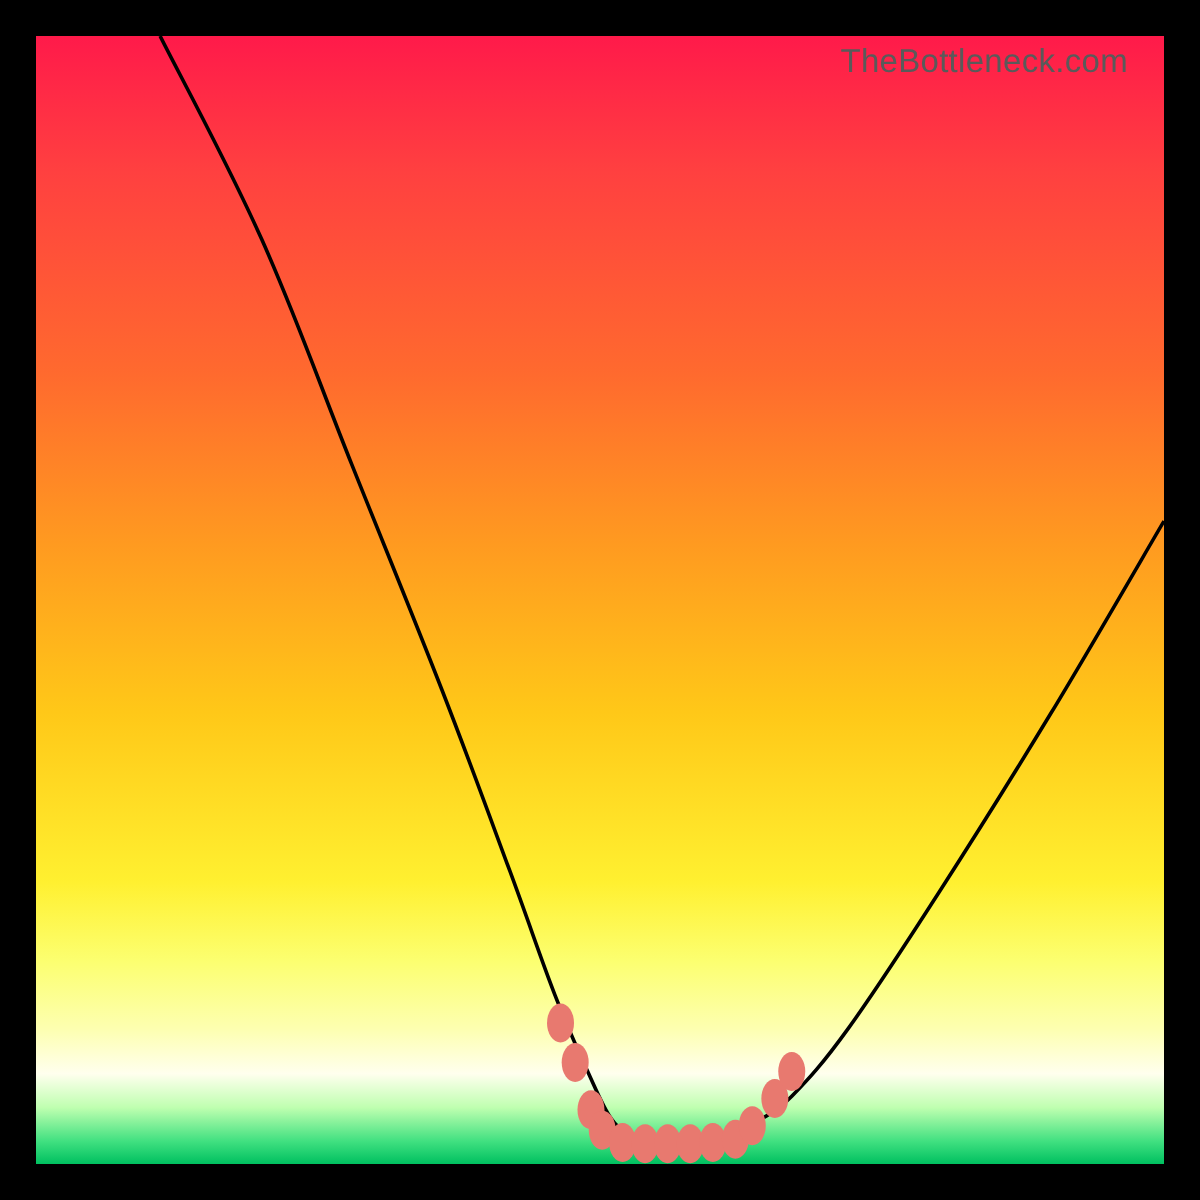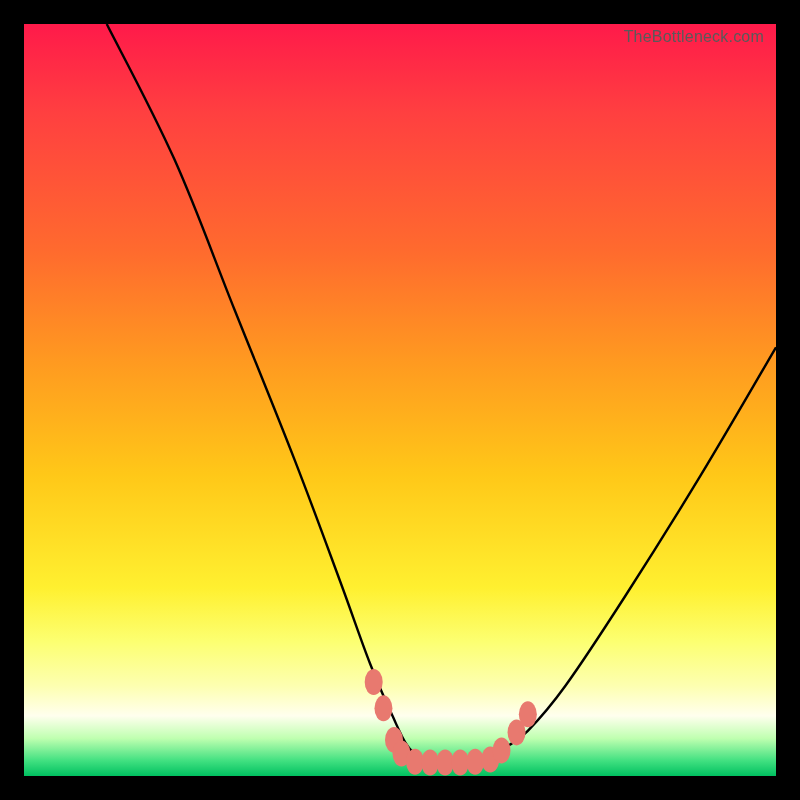--- a/index.html
+++ b/index.html
@@ -26,24 +26,24 @@
       #fcff70 82%,
       #fdffb0 88%,
       #ffffee 92%,
       #bfffb0 95%,
       #40e080 98%,
       #00c060 100%);
     box-sizing: border-box;
   }
   .watermark {
     position: absolute;
-    right: 12px;
+    right: 24px;
     top: 4px;
     color: #5a5a5a;
-    font-size: 16px;
+    font-size: 22px;
     letter-spacing: 0.2px;
     font-weight: 500;
   }
   svg.curve {
     position: absolute;
     left: 0;
     top: 0;
     width: 752px;
     height: 752px;
     pointer-events: none;

